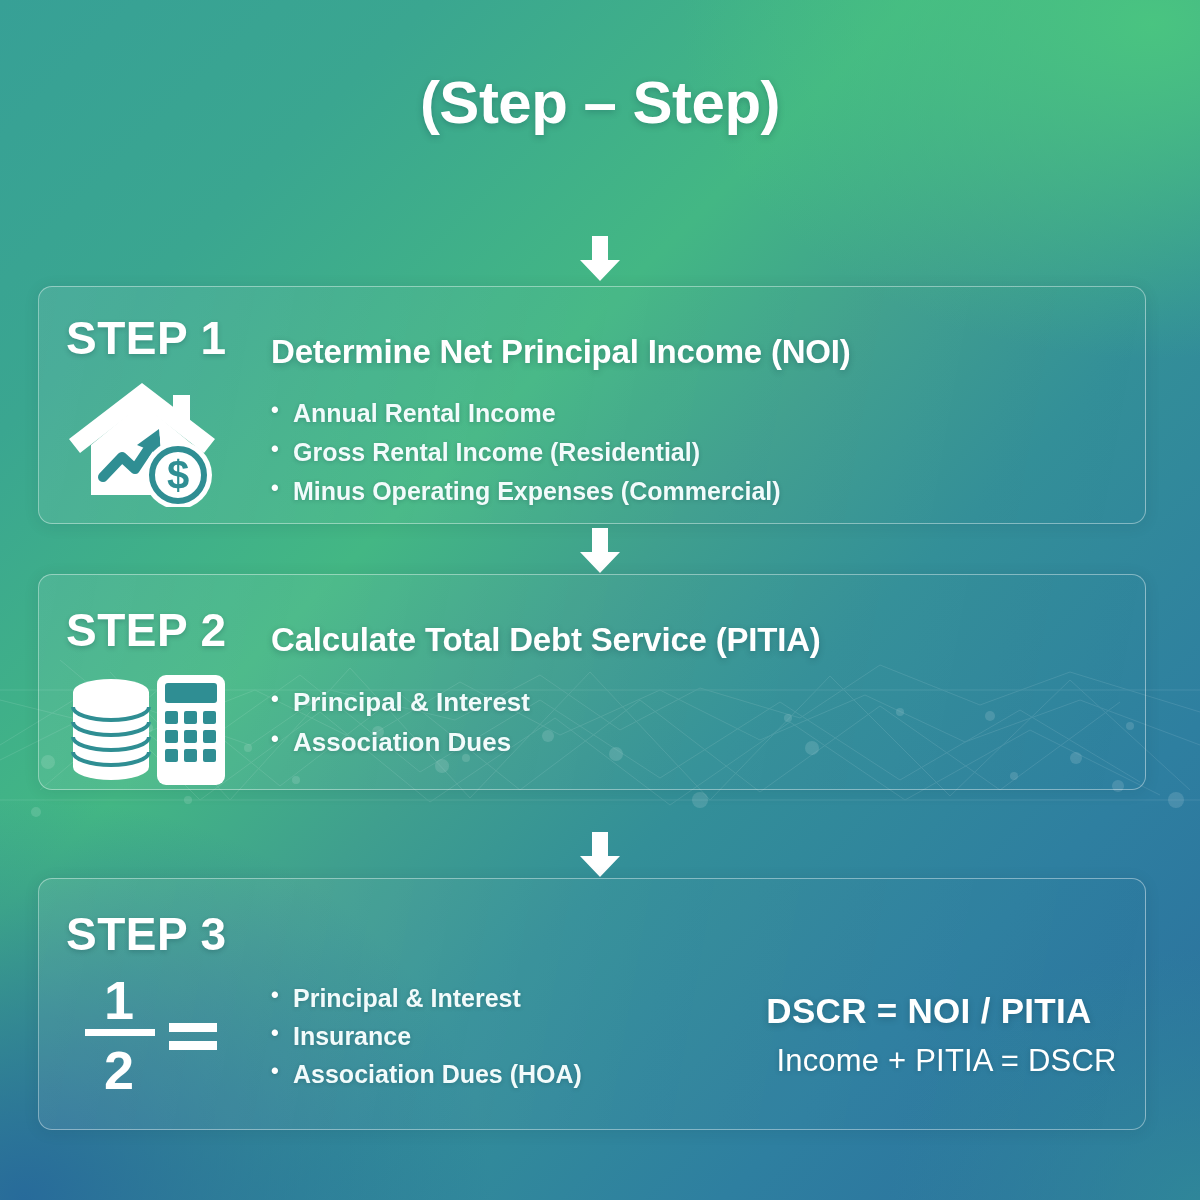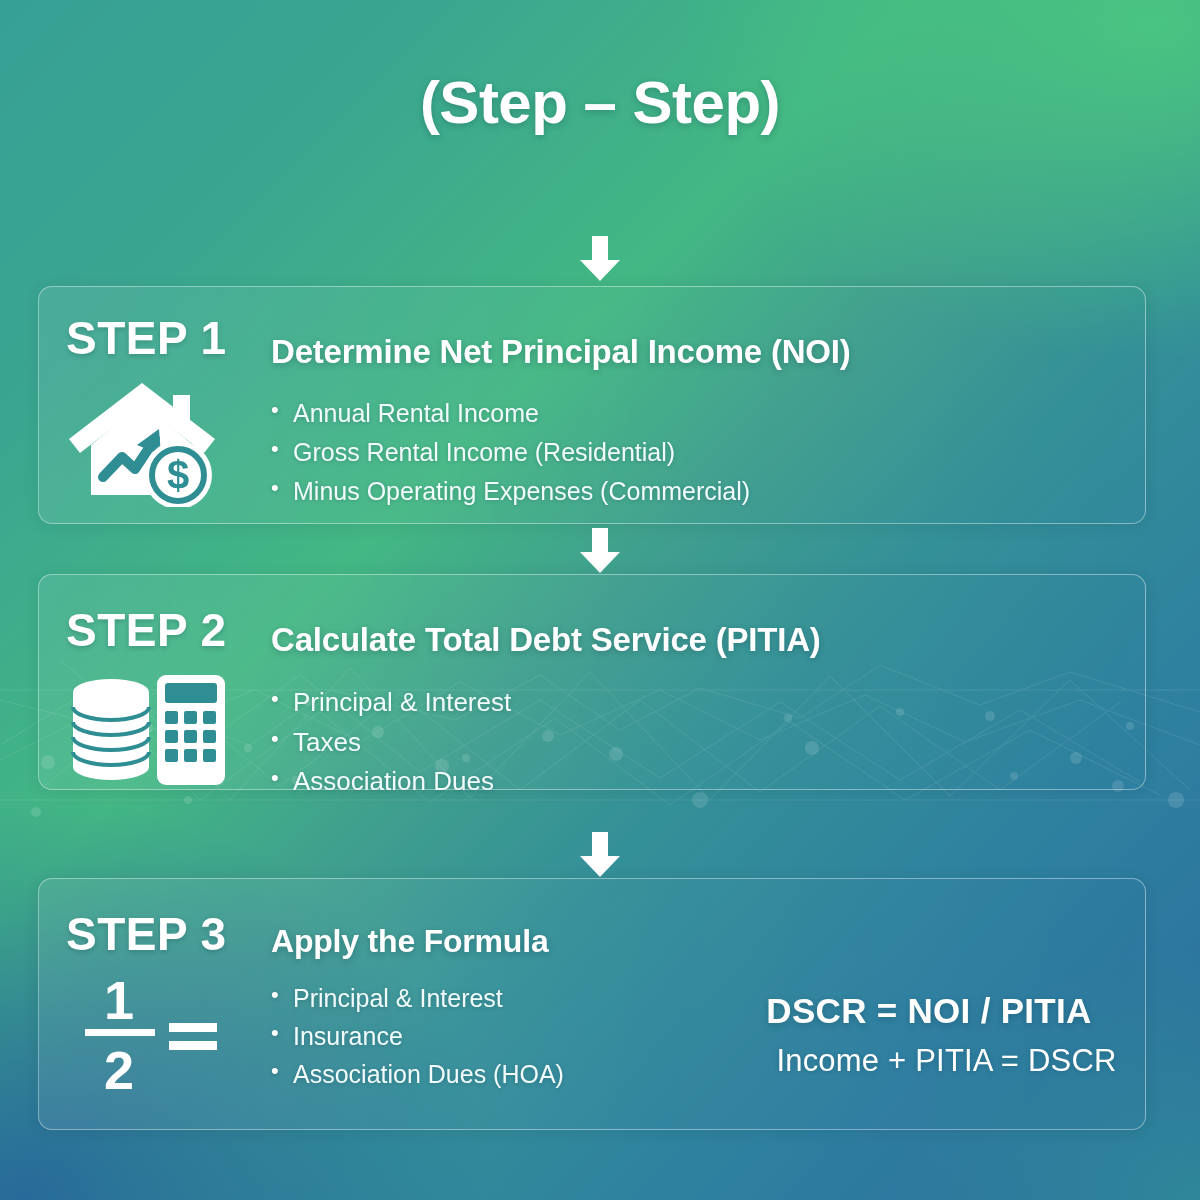--- a/index.html
+++ b/index.html
@@ -96,21 +96,21 @@
   .bullets {
     position:absolute; left:232px;
     list-style:none;
     color:#f2fbfb; font-size:25px; font-weight:400;
     line-height:1.55;
     text-shadow:0 1px 4px rgba(0,40,50,.22);
   }
   .card-1 .bullets { top:107px; }
   .card-2 .bullets { top:108px; font-size:26px; line-height:1.52; }
   .card-3 .bullets { top:100px; font-size:25px; line-height:1.52; }
-  .bullets li { position:relative; padding-left:22px; }
+  .bullets li { position:relative; padding-left:22px;font-weight:bold; }
   .bullets li::before {
     content:"•"; position:absolute; left:0; top:-1px;
     color:#ffffff; font-size:22px;
   }
 
   .formula-block {
     position:absolute; left:690px; top:112px; width:400px;
     color:#ffffff;
     text-align:center;
   }
@@ -253,21 +253,20 @@
           <rect x="115" y="80" width="13" height="13" rx="2"></rect>
           <rect x="134" y="80" width="13" height="13" rx="2"></rect>
         </g>
       </svg>
     </div>
 
     <div class="card-head">Calculate Total Debt Service (PITIA)</div>
 
     <ul class="bullets">
       <li>Principal &amp; Interest</li>
-      <li>Taxes</li>
       <li>Association Dues</li>
     </ul>
   </div>
 
   <div class="arrow arrow-3">
     <svg viewBox="0 0 44 46">
         <path d="M14 0 H30 V24 H42 L22 45 L2 24 H14 Z" fill="#ffffff"></path>
       </svg>
   </div>
 
@@ -277,21 +276,20 @@
     <div class="card-icon icon-3">
       <svg viewBox="0 0 140 126">
         <text x="38" y="48" text-anchor="middle" font-family="Liberation Sans, sans-serif" font-size="54" font-weight="700" fill="#ffffff">1</text>
         <rect x="4" y="58" width="70" height="7" fill="#ffffff"></rect>
         <text x="38" y="118" text-anchor="middle" font-family="Liberation Sans, sans-serif" font-size="54" font-weight="700" fill="#ffffff">2</text>
         <rect x="88" y="52" width="48" height="9" fill="#ffffff"></rect>
         <rect x="88" y="70" width="48" height="9" fill="#ffffff"></rect>
       </svg>
     </div>
 
-    <div class="card-head">Apply the Formula</div>
 
     <ul class="bullets">
       <li>Principal &amp; Interest</li>
       <li>Insurance</li>
       <li>Association Dues (HOA)</li>
     </ul>
 
     <div class="formula-block">
       <div class="formula-main">DSCR = NOI / PITIA</div>
       <div class="formula-sub">Income + PITIA = DSCR</div>

